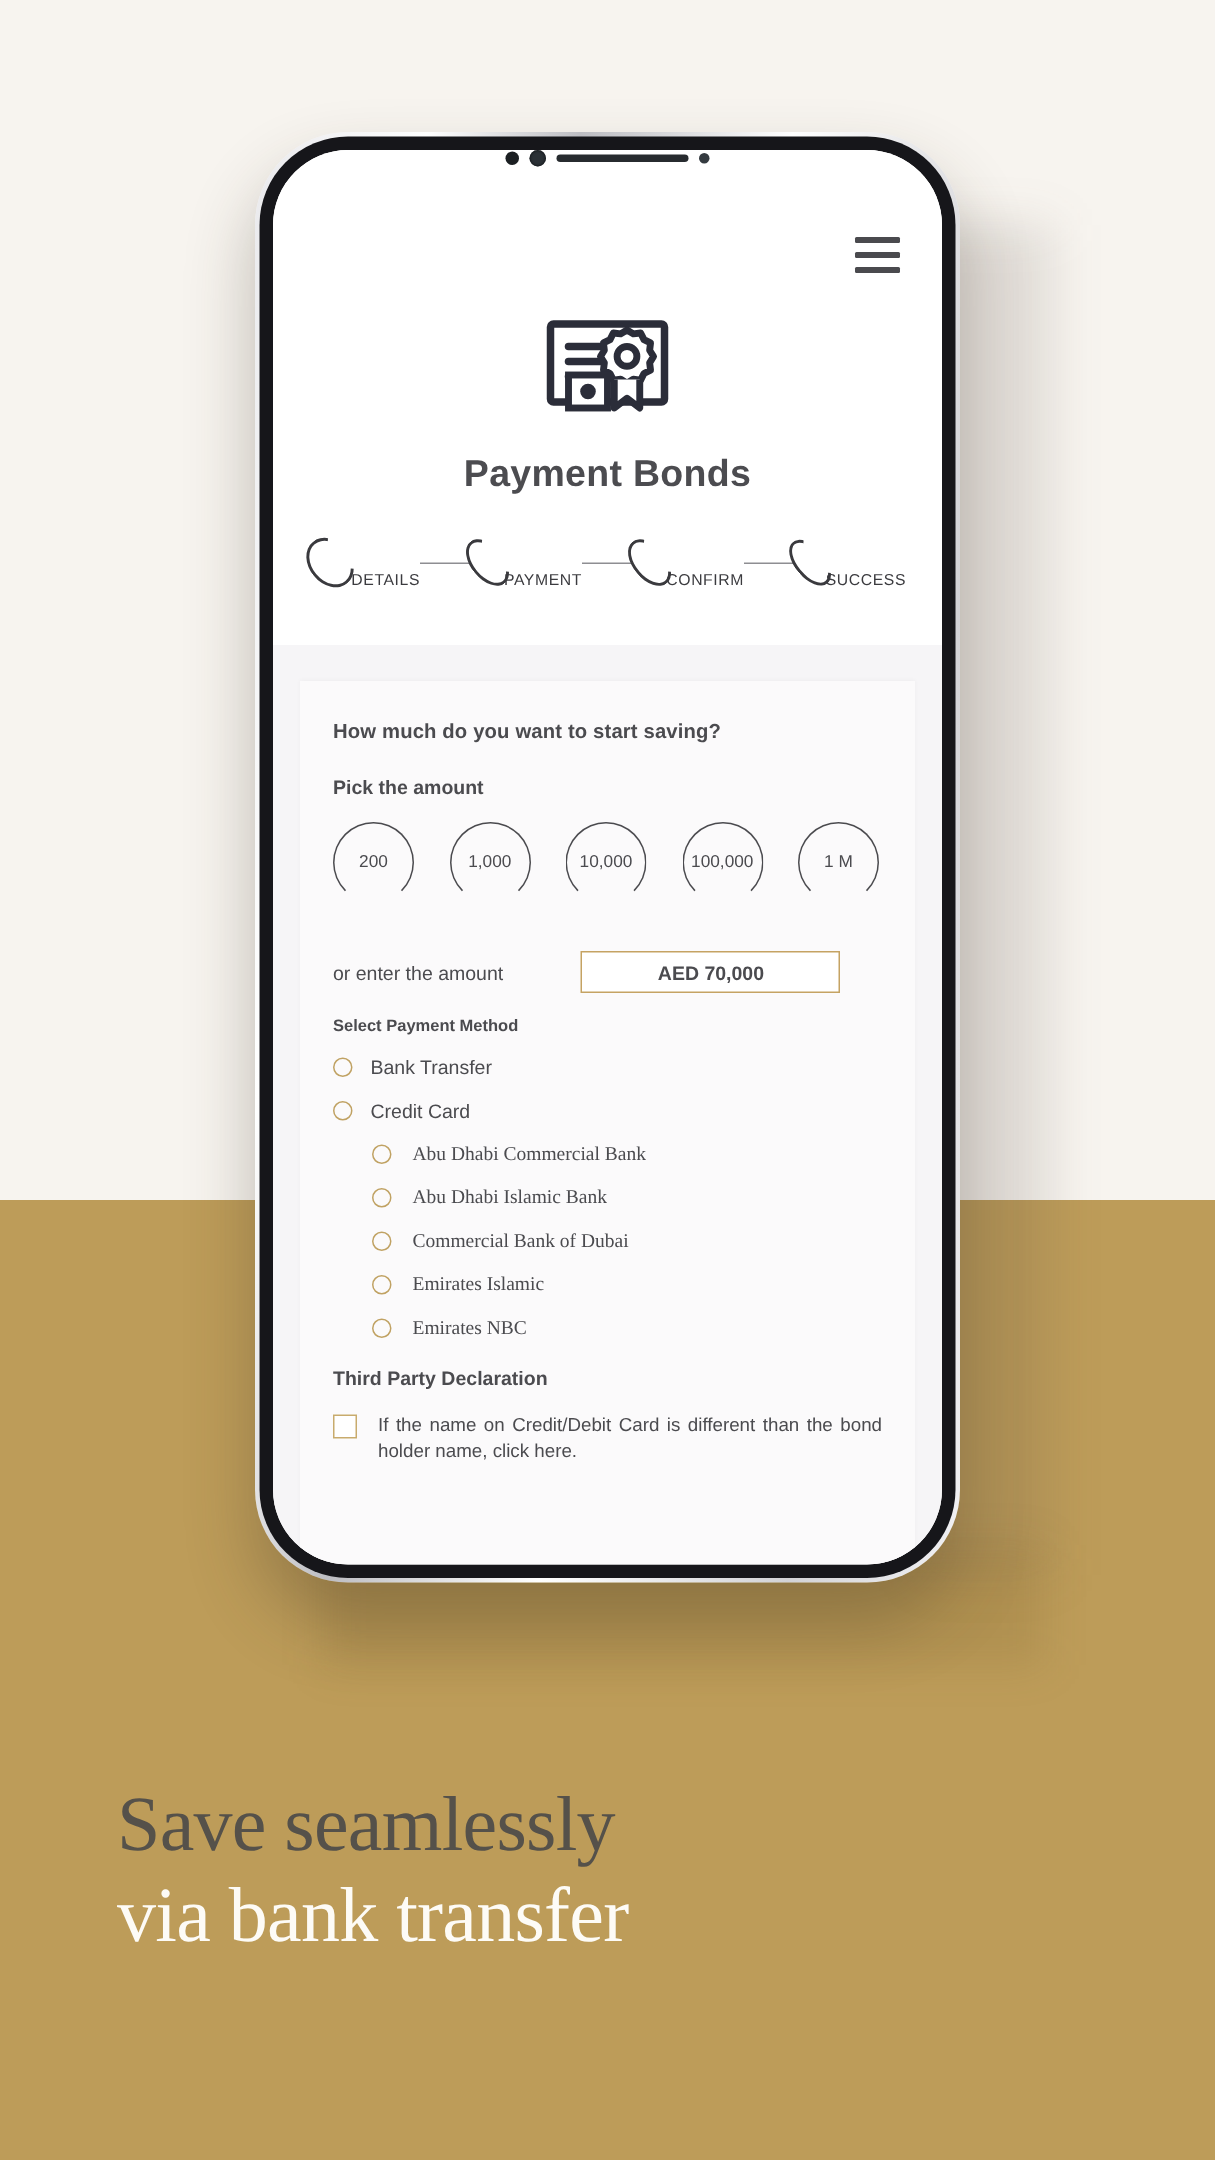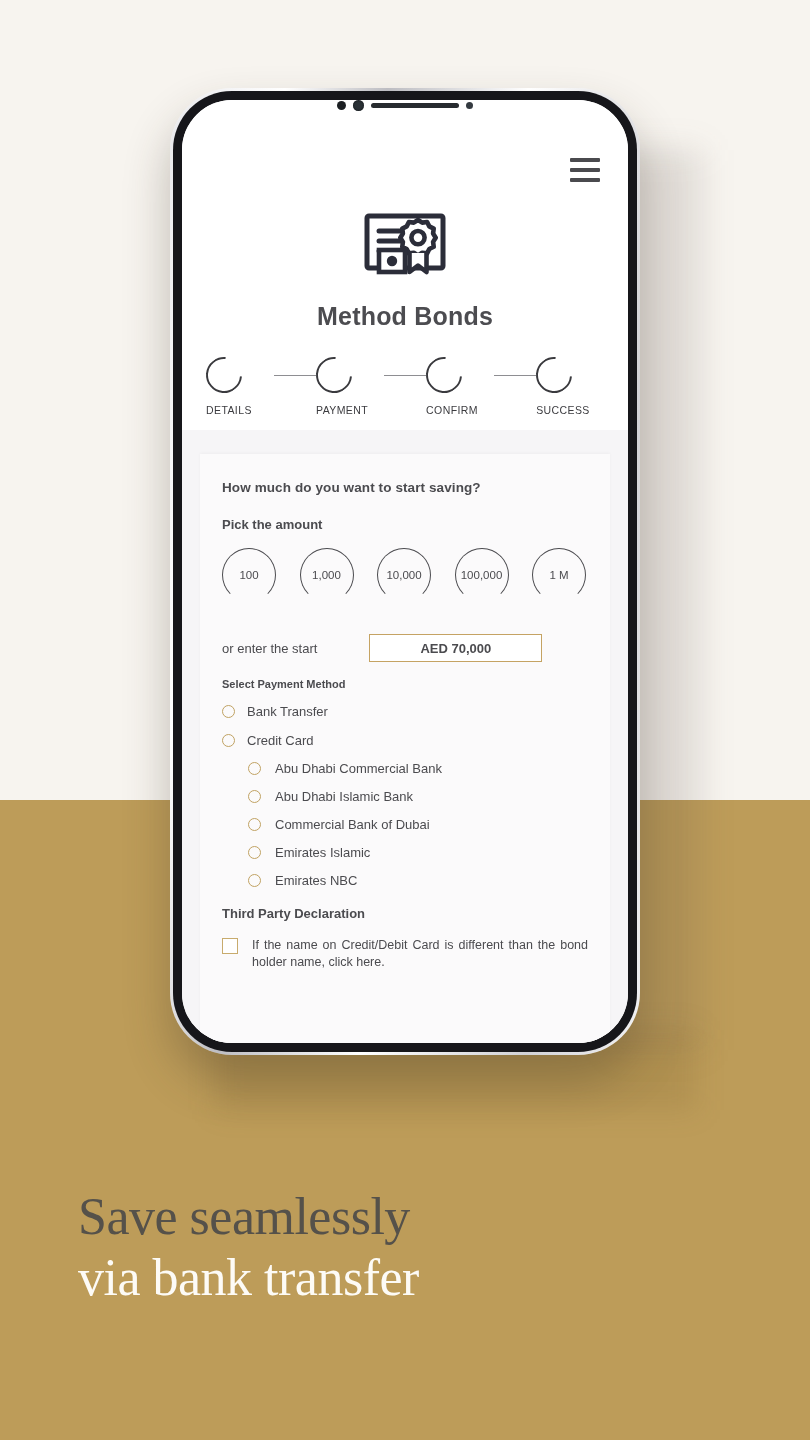--- a/index.html
+++ b/index.html
@@ -143,22 +143,22 @@
 
   
   .stepper {
     display: flex;
     align-items: flex-start;
     justify-content: center;
     margin-top: 26px;
   }
   .step {
     display: flex;
-    flex-direction: column;
-    align-items: flex-start;
+    flex-direction: row;
+    align-items: flex-end;
     width: 74px;
   }
   .step-ring {
     width: 36px; height: 36px;
     border-radius: 50%;
     border: 2px solid #3a3a3e;
     border-right-color: transparent;
     transform: rotate(-40deg);
   }
   .step-label {
@@ -258,21 +258,21 @@
     font-weight: bold;
     color: #4b4b4f;
     margin-top: 16px;
   }
   .radio-row {
     display: flex;
     align-items: center;
     margin-top: 14px;
     cursor: pointer;
   }
-  .radio-row.indented { padding-left: 26px; margin-top: 13px; }
+  .radio-row.indented { padding-left: 26px; margin-top: 13px; font-family: Liberation Serif, serif; }
   .radio {
     width: 13px; height: 13px;
     border-radius: 50%;
     border: 1.3px solid #c0a263;
     flex: 0 0 auto;
   }
   .radio-label {
     margin-left: 12px;
     font-size: 13px;
     color: #4b4b4f;
@@ -361,21 +361,21 @@
             <line x1="18" y1="29" x2="46" y2="29" stroke="#2b2d39" stroke-width="5" stroke-linecap="round"></line>
             <line x1="18" y1="39" x2="46" y2="39" stroke="#2b2d39" stroke-width="5" stroke-linecap="round"></line>
             <path d="M57 8 l4.2 2.6 4.9 -0.6 2.2 4.4 4.4 2.2 -0.6 4.9 2.6 4.2 -2.6 4.2 0.6 4.9 -4.4 2.2 -2.2 4.4 -4.9 -0.6 -4.2 2.6 -4.2 -2.6 -4.9 0.6 -2.2 -4.4 -4.4 -2.2 0.6 -4.9 -2.6 -4.2 2.6 -4.2 -0.6 -4.9 4.4 -2.2 2.2 -4.4 4.9 0.6z" stroke="#2b2d39" stroke-width="4.6" fill="#fff" stroke-linejoin="round"></path>
             <circle cx="57" cy="25.6" r="6.6" stroke="#2b2d39" stroke-width="4.6" fill="none"></circle>
             <path d="M48.5 41 v19 l8.5 -6.5 8.5 6.5 v-19" stroke="#2b2d39" stroke-width="4.6" fill="#fff" stroke-linejoin="round"></path>
             <rect x="18" y="38" width="26" height="22" stroke="#2b2d39" stroke-width="4.6" fill="#fff"></rect>
             <circle cx="31" cy="49" r="5.2" fill="#2b2d39"></circle>
           </svg>
         </div>
 
-        <div class="app-title">Method Bonds</div>
+        <div class="app-title">Payment Bonds</div>
 
         <div class="stepper">
           <div class="step">
             <div class="step-ring"></div>
             <div class="step-label">DETAILS</div>
           </div>
           <div class="step-line"></div>
           <div class="step">
             <div class="step-ring"></div>
             <div class="step-label">PAYMENT</div>
@@ -395,38 +395,38 @@
 
       <div class="form-area">
         <div class="form-card">
 
           <div class="q-heading">How much do you want to start saving?</div>
 
           <div class="sub-heading">Pick the amount</div>
 
           <div class="amount-row">
             <div class="amount-chip">
-              <span>100</span>
+              <span>200</span>
             </div>
             <div class="amount-chip">
               <span>1,000</span>
             </div>
             <div class="amount-chip">
               <span>10,000</span>
             </div>
             <div class="amount-chip">
               <span>100,000</span>
             </div>
             <div class="amount-chip">
               <span>1 M</span>
             </div>
           </div>
 
           <div class="enter-row">
-            <div class="enter-label">or enter the start</div>
+            <div class="enter-label">or enter the amount</div>
             <div class="amount-input" placeholder="AED 0">AED 70,000</div>
           </div>
 
           <div class="pm-heading">Select Payment Method</div>
 
           <div class="radio-row">
             <div class="radio"></div>
             <div class="radio-label">Bank Transfer</div>
           </div>
           <div class="radio-row">

